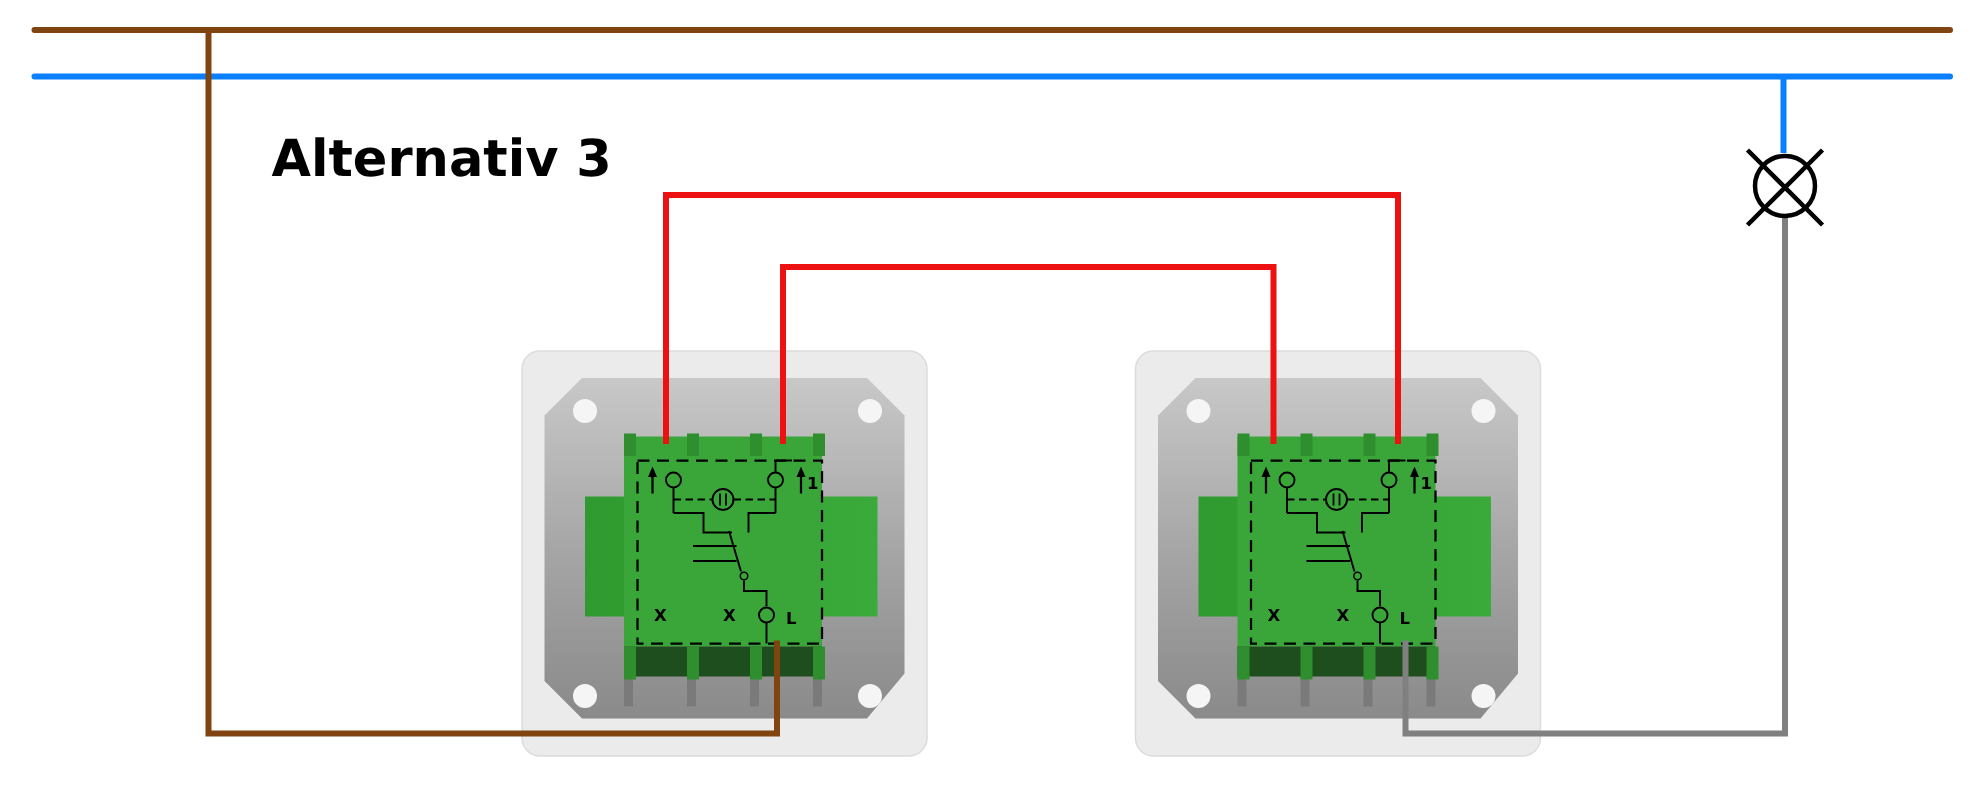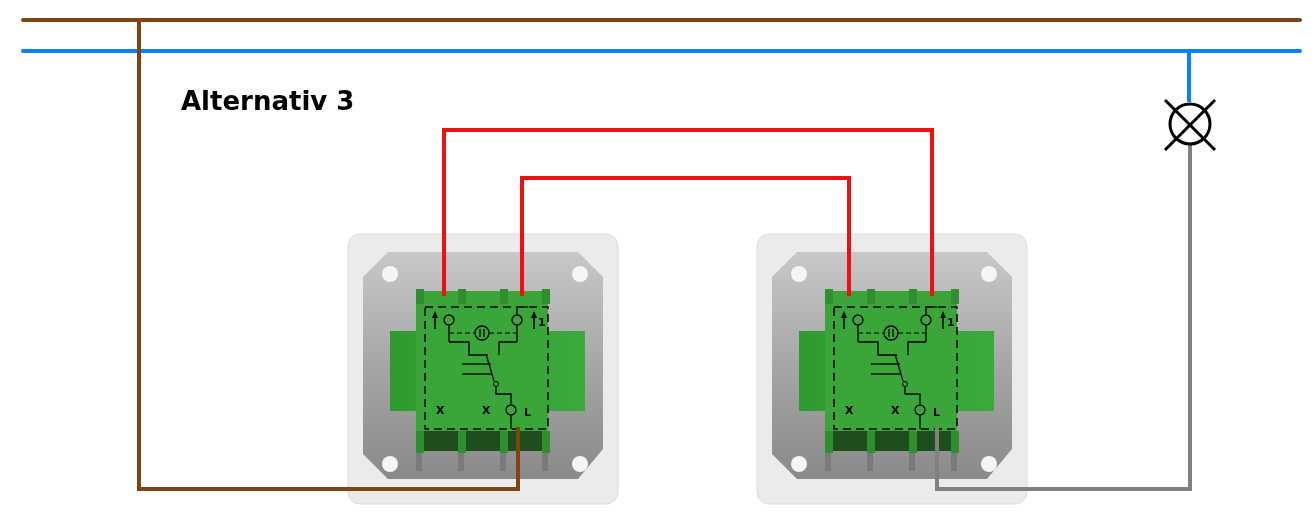--- a/index.html
+++ b/index.html
@@ -1,18 +1,18 @@
 <!DOCTYPE html>
 <html><head>
 <meta charset="utf-8">
 <style>
   html,body{margin:0;padding:0;background:#fff;}
   body{width:1313px;height:524px;position:relative;overflow:hidden;font-family:"DejaVu Sans",sans-serif;}
   svg{position:absolute;left:0;top:0;}
-  .title{position:absolute;left:181px;top:86px;font-family:"DejaVu Sans",sans-serif;font-weight:bold;font-size:26px;color:#000;}
+  .title{position:absolute;left:181px;top:86px;font-family:"DejaVu Sans",sans-serif;font-weight:bold;font-size:34px;color:#000;}
   .lbl{font-family:"DejaVu Sans",sans-serif;font-weight:bold;font-size:11px;fill:#000;}
 </style>
 </head>
 <body>
 
 <div class="title">Alternativ 3</div>
 
 <svg width="1313" height="524" viewBox="0 0 1313 524">
   <defs>
     <linearGradient id="plate" x1="0" y1="0" x2="0" y2="1">

